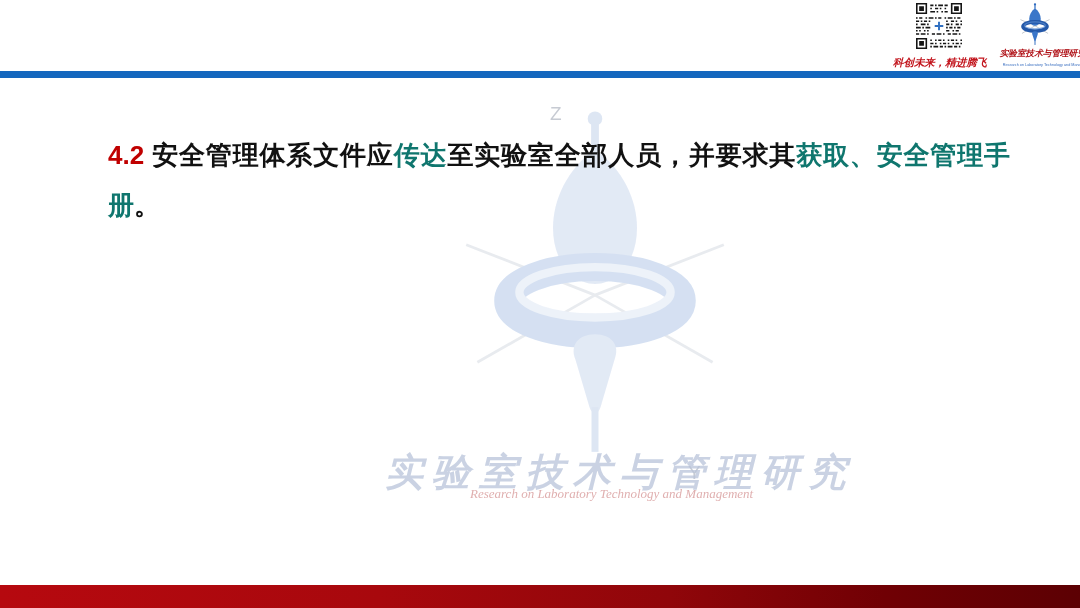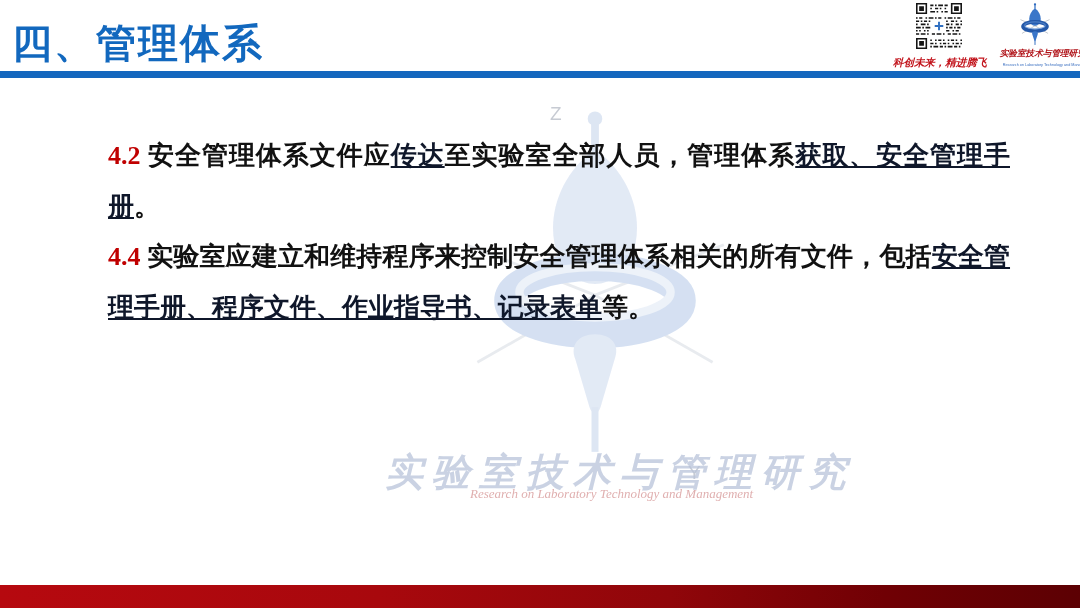--- a/index.html
+++ b/index.html
@@ -61,38 +61,37 @@
   }
   
   .body-text {
     position:absolute; left:108px; top:130px; width:902px;
   }
   .para {
     font-size:26px; font-weight:700; line-height:50px;
     text-align:justify; color:#111;
   }
   .seg-k { color:#111111; }
-  .seg-r { color:#0f172a;text-decoration:underline; }
+  .seg-r { color:#0f766e; }
   .seg-n {
     color:#c00000;
-    font-family:Liberation Serif, serif;
+    font-family:Liberation Sans, sans-serif;
     font-weight:700;
   }
   
   .footer-bar {
     position:absolute; left:0; bottom:0; width:1080px; height:23px;
     background:linear-gradient(to right,#b6090f 0%,#a8080d 35%,#90060a 62%,#700004 82%,#5c0003 100%);
   }
 </style>
 </head>
 <body>
 
 <div class="slide">
 
-  <div class="title">四、管理体系</div>
   <div class="divider"></div>
 
   <div class="qr-block">
     <span>
       <svg viewBox="0 0 29 29">
         <rect width="29" height="29" fill="#ffffff"></rect>
         <path fill="#151515" d="M0 0h7v7H0zM22 0h7v7h-7zM0 22h7v7H0z"></path>
         <path fill="#ffffff" d="M1 1h5v5H1zM23 1h5v5h-5zM1 23h5v5H1z"></path>
         <path fill="#151515" d="M2 2h3v3H2zM24 2h3v3h-3zM2 24h3v3H2z"></path>
         <g stroke="#151515" stroke-width="1">
@@ -158,19 +157,18 @@
       <path fill="#ccd9ee" d="M50 86 C56 86 59 90 57 95 L52 112 C51 115 49 115 48 112 L43 95 C41 90 44 86 50 86 Z"></path>
       <line x1="50" y1="112" x2="50" y2="128" stroke="#c3d2ea" stroke-width="2.5"></line>
     </svg>
   </div>
   <div class="wm-axis z">Z</div>
   <div class="wm-axis y">Y</div>
   <div class="watermark-cn">实验室技术与管理研究</div>
   <div class="watermark-en">Research on Laboratory Technology and Management</div>
 
   <div class="body-text">
-      <p class="para"><span class="seg-n">4.2 </span><span class="seg-k">安全管理体系文件应</span><span class="seg-r">传达</span><span class="seg-k">至实验室全部人员，管理体系</span><span class="seg-r">获取、安全管理手册</span><span class="seg-k">。</span></p>
-      <p class="para"><span class="seg-n">4.4 </span><span class="seg-k">实验室应建立和维持程序来控制安全管理体系相关的所有文件，包括</span><span class="seg-r">安全管理手册、程序文件、作业指导书、记录表单</span><span class="seg-k">等。</span></p>
+      <p class="para"><span class="seg-n">4.2 </span><span class="seg-k">安全管理体系文件应</span><span class="seg-r">传达</span><span class="seg-k">至实验室全部人员，并要求其</span><span class="seg-r">获取、安全管理手册</span><span class="seg-k">。</span></p>
     </div>
 
   <div class="footer-bar"></div>
 
 </div>
 
 </body></html>

